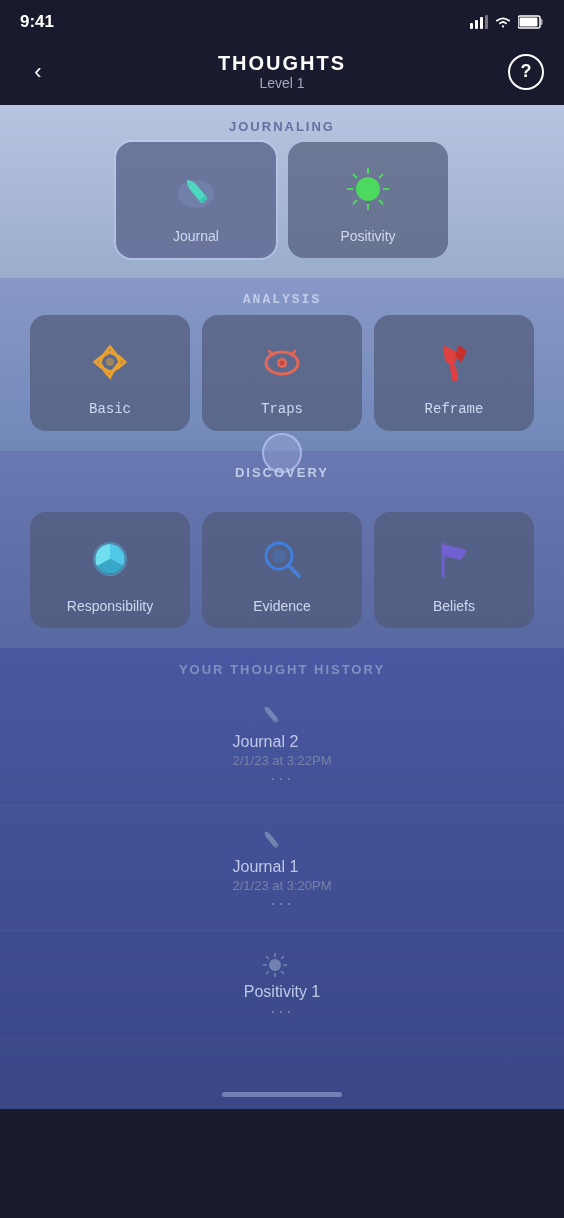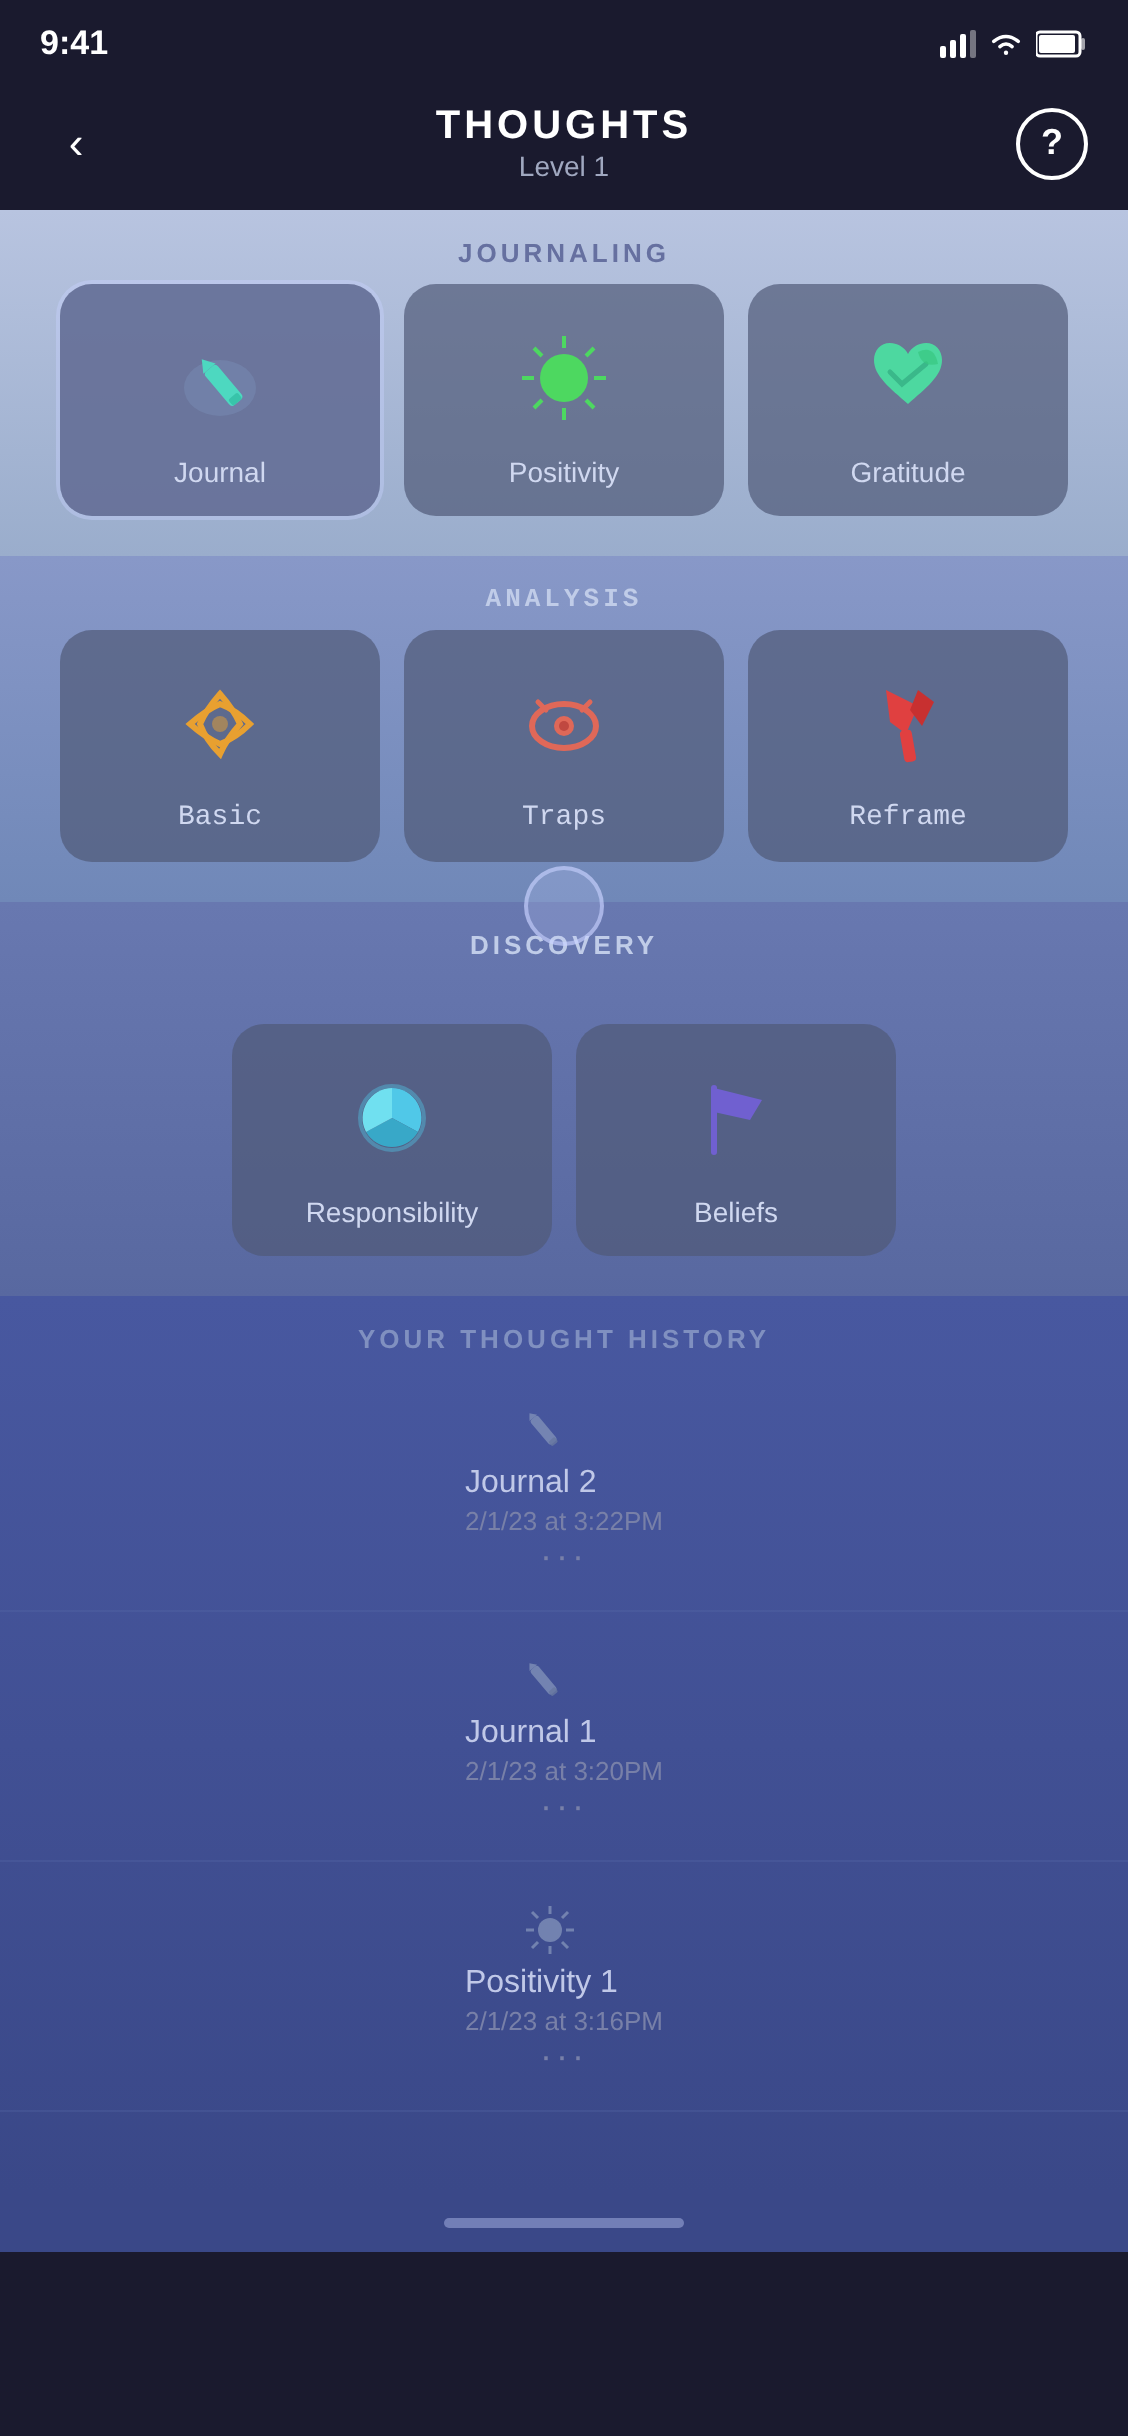--- a/index.html
+++ b/index.html
@@ -323,31 +323,20 @@
             <line x1="10" y1="10" x2="14" y2="14"></line>
             <line x1="36" y1="36" x2="40" y2="40"></line>
             <line x1="40" y1="10" x2="36" y2="14"></line>
             <line x1="14" y1="36" x2="10" y2="40"></line>
           </g>
         </svg>
       </div>
       <div class="card-label">Positivity</div>
     </div>
 
-    <div class="card">
-      <div class="card-icon">
-        <svg width="50" height="50" viewBox="0 0 50 50">
-          <path d="M25 38 C16 30 8 24 8 16 C8 10 13 6 19 8 C22 9 24 11 25 13 C26 11 28 9 31 8 C37 6 42 10 42 16 C42 24 34 30 25 38Z" fill="#4dd8a0"></path>
-          <path d="M16 22 L22 28 L34 18" stroke="#3ab88a" stroke-width="2.5" fill="none" stroke-linecap="round"></path>
-
-          <path d="M30 12 Q38 8 40 18 Q32 20 30 12Z" fill="#38c880" opacity="0.7"></path>
-        </svg>
-      </div>
-      <div class="card-label">Gratitude</div>
-    </div>
 
   </div>
 </div>
 
 <div class="section analysis-section">
   <div class="section-label">ANALYSIS</div>
   <div class="cards-grid">
 
     <div class="card">
       <div class="card-icon">
@@ -401,20 +390,30 @@
           <circle cx="25" cy="25" r="16" fill="none" stroke="#50c8e8" stroke-width="2" opacity="0.4"></circle>
 
           <path d="M25 25 L25 10 A15 15 0 0 1 38 32 Z" fill="#50c8e8"></path>
           <path d="M25 25 L38 32 A15 15 0 0 1 12 32 Z" fill="#38a8c8"></path>
           <path d="M25 25 L12 32 A15 15 0 0 1 25 10 Z" fill="#70e0f0"></path>
         </svg>
       </div>
       <div class="card-label">Responsibility</div>
     </div>
 
+    <div class="card">
+      <div class="card-icon">
+        <svg width="50" height="50" viewBox="0 0 50 50">
+          <circle cx="22" cy="22" r="13" fill="none" stroke="#4080e0" stroke-width="3"></circle>
+          <line x1="31" y1="31" x2="42" y2="42" stroke="#4080e0" stroke-width="3.5" stroke-linecap="round"></line>
+          <circle cx="22" cy="22" r="7" fill="#4080e0" opacity="0.3"></circle>
+        </svg>
+      </div>
+      <div class="card-label">Evidence</div>
+    </div>
 
     <div class="card">
       <div class="card-icon">
         <svg width="50" height="50" viewBox="0 0 50 50">
 
           <line x1="14" y1="10" x2="14" y2="42" stroke="#7060d0" stroke-width="3" stroke-linecap="round"></line>
           <path d="M14 10 L38 16 L32 26 L14 22Z" fill="#7060d0"></path>
         </svg>
       </div>
       <div class="card-label">Beliefs</div>
@@ -471,21 +470,20 @@
           <line x1="22" y1="14" x2="26" y2="14"></line>
           <line x1="5" y1="5" x2="8" y2="8"></line>
           <line x1="20" y1="20" x2="23" y2="23"></line>
           <line x1="23" y1="5" x2="20" y2="8"></line>
           <line x1="8" y1="20" x2="5" y2="23"></line>
         </g>
       </svg>
     </div>
     <div class="history-content">
       <div class="history-title">Positivity 1</div>
-      <div class="history-date">2/1/23 at 3:16PM</div>
     </div>
     <div class="history-more">···</div>
   </div>
 
 </div>
 
 <div class="home-indicator">
   <div class="home-bar"></div>
 </div>
 

